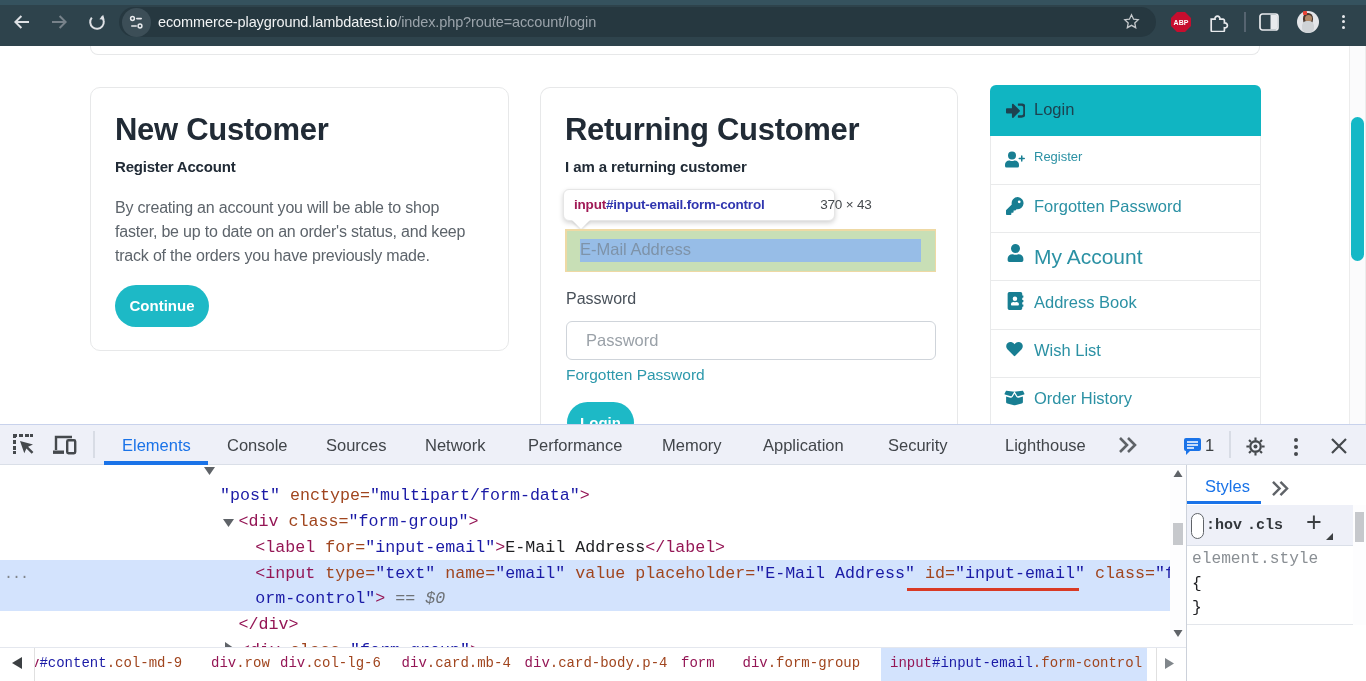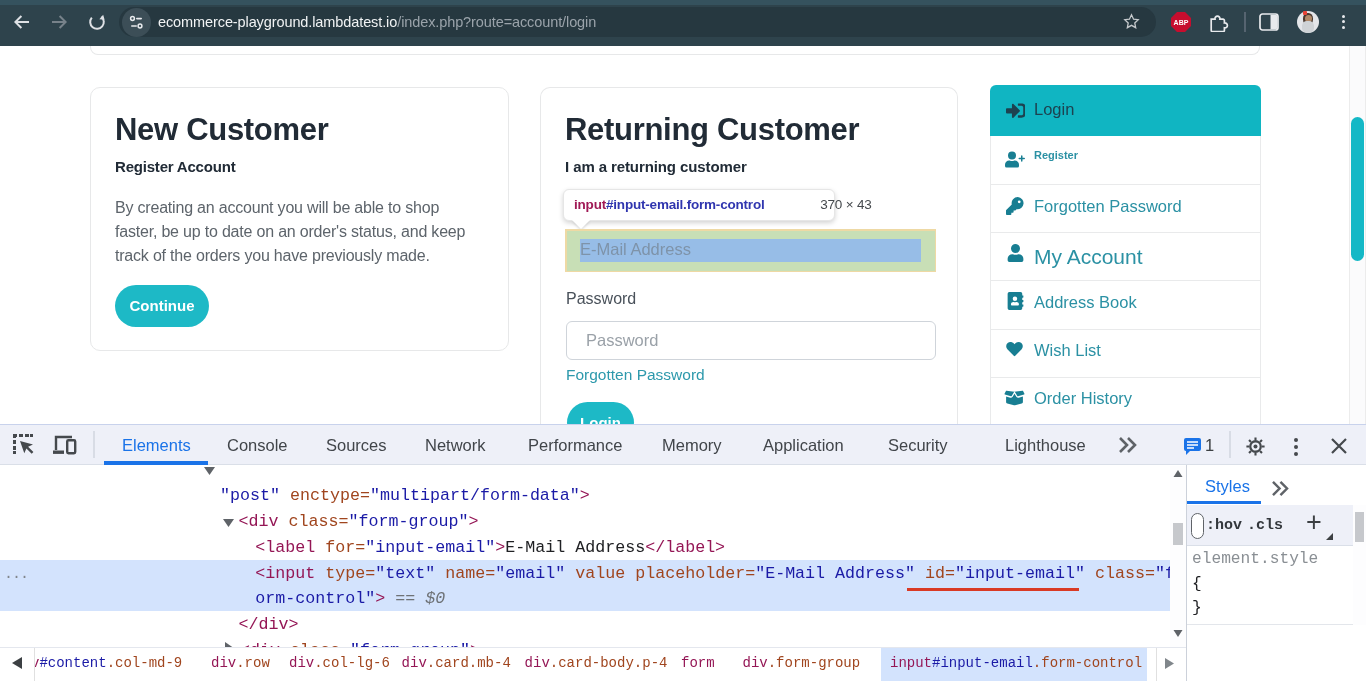--- a/index.html
+++ b/index.html
@@ -113,21 +113,21 @@
   <div class="abs" style="left:0;top:50.5px;width:271px;height:289px;border:1px solid #e9eaeb;border-top:none;background:#fff;"></div>
   <div class="abs" style="left:1px;top:98.8px;width:269px;height:1px;background:#e9eaeb;"></div>
   <div class="abs" style="left:1px;top:147.1px;width:269px;height:1px;background:#e9eaeb;"></div>
   <div class="abs" style="left:1px;top:195.4px;width:269px;height:1px;background:#e9eaeb;"></div>
   <div class="abs" style="left:1px;top:243.7px;width:269px;height:1px;background:#e9eaeb;"></div>
   <div class="abs" style="left:1px;top:292px;width:269px;height:1px;background:#e9eaeb;"></div>
 
   <svg class="abs" style="left:15px;top:66px;" width="20" height="17" viewBox="0 0 640 512">
     <path fill="#187e92" d="M224 256a128 128 0 1 0 0-256 128 128 0 0 0 0 256zm89.6 32h-16.7a174 174 0 0 1-145.8 0h-16.7A134.4 134.4 0 0 0 0 422.4V464a48 48 0 0 0 48 48h352a48 48 0 0 0 48-48v-41.6A134.4 134.4 0 0 0 313.6 288zM616 200h-56v-56c0-13-11-24-24-24s-24 11-24 24v56h-56c-13 0-24 11-24 24s11 24 24 24h56v56c0 13 11 24 24 24s24-11 24-24v-56h56c13 0 24-11 24-24s-11-24-24-24z"></path>
   </svg>
-  <div class="abs" style="left:44px;top:64px;font-size:11px;color:#2b91a4;font-weight:bold;">Register</div>
+  <div class="abs" style="left:44px;top:64px;font-size:13px;color:#2b91a4;">Register</div>
 
   <svg class="abs" style="left:16px;top:112px;" width="18" height="18" viewBox="0 0 512 512">
     <path fill="#187e92" d="M336 0a176 176 0 0 0-172 212L7 369c-4 5-7 11-7 17v102c0 13 11 24 24 24h104c13 0 24-11 24-24v-40h40c13 0 24-11 24-24v-40h40c6 0 12-2 17-7l27-27A176 176 0 1 0 336 0zm40 176a40 40 0 1 1 0-80 40 40 0 0 1 0 80z"></path>
   </svg>
   <div class="abs" style="left:44px;top:112px;font-size:16.5px;color:#2b91a4;">Forgotten Password</div>
 
   <svg class="abs" style="left:17px;top:159px;" width="17" height="18" viewBox="0 0 448 512">
     <path fill="#187e92" d="M224 256a128 128 0 1 0 0-256 128 128 0 0 0 0 256zm89.6 32h-16.7a174 174 0 0 1-145.8 0h-16.7A134.4 134.4 0 0 0 0 422.4V464a48 48 0 0 0 48 48h352a48 48 0 0 0 48-48v-41.6A134.4 134.4 0 0 0 313.6 288z"></path>
   </svg>
   <div class="abs" style="left:44px;top:160px;font-size:21px;color:#2b91a4;">My Account</div>
@@ -248,21 +248,21 @@
     </svg>
 
   <div class="abs" style="left:0;top:223px;width:1186px;height:34px;background:#fff;border-top:1px solid #e4e7ee;"></div>
   <style>
     .cr { position:absolute; top:231px; font-family:"Liberation Mono",monospace; font-size:14px; white-space:pre; }
     .crt { color:#941655; } .crc { color:#a0451e; } .cri { color:#1a1aa6; }
   </style>
   <div class="abs" style="left:881px;top:224px;width:266px;height:33px;background:#d3e3fd;"></div>
   <div class="cr" style="left:14.2px;"><span class="crt">div</span><span class="cri">#content</span><span class="crc">.col-md-9</span></div>
   <div class="cr" style="left:211px;"><span class="crt">div</span><span class="crc">.row</span></div>
-  <div class="cr" style="left:289px;"><span class="crt">div</span><span class="crc">.col-lg-6</span></div>
+  <div class="cr" style="left:280px;"><span class="crt">div</span><span class="crc">.col-lg-6</span></div>
   <div class="cr" style="left:401.6px;"><span class="crt">div</span><span class="crc">.card.mb-4</span></div>
   <div class="cr" style="left:524.6px;"><span class="crt">div</span><span class="crc">.card-body.p-4</span></div>
   <div class="cr" style="left:681px;"><span class="crt">form</span></div>
   <div class="cr" style="left:742.5px;"><span class="crt">div</span><span class="crc">.form-group</span></div>
   <div class="cr" style="left:890px;"><span class="crt">input</span><span class="cri">#input-email</span><span class="crc">.form-control</span></div>
   <div class="abs" style="left:0;top:224px;width:35px;height:33px;background:#fff;border-right:1px solid #e0e0e0;"></div>
   <svg class="abs" style="left:12px;top:233px;" width="10" height="12" viewBox="0 0 10 12">
       <path d="M10 0v12L0 6z" fill="#3c4043"></path>
     </svg>
   <div class="abs" style="left:1156px;top:224px;width:1px;height:33px;background:#e0e0e0;"></div>

